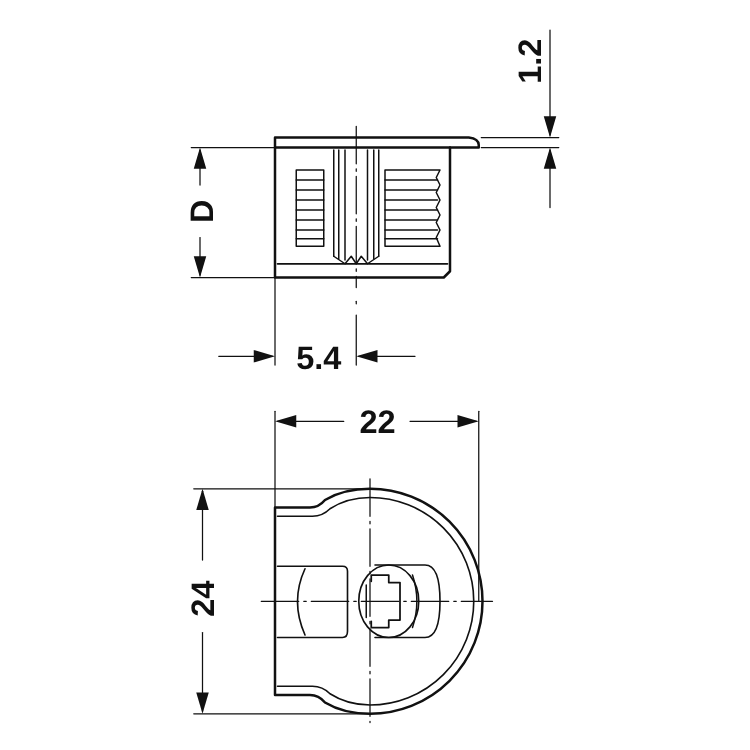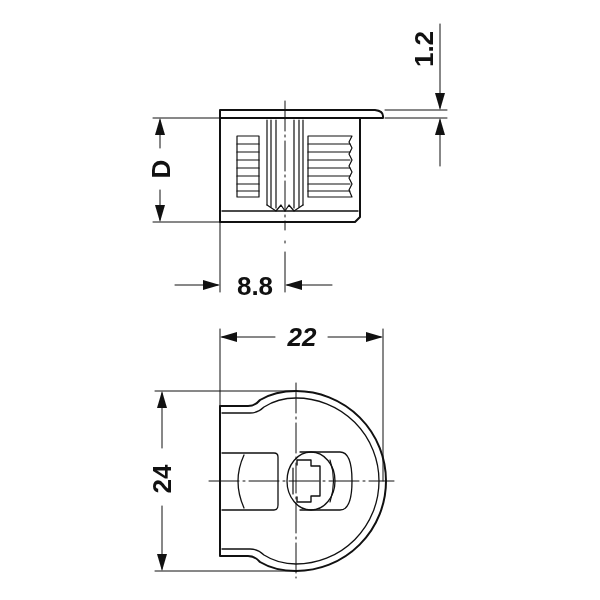--- a/index.html
+++ b/index.html
@@ -129,17 +129,17 @@
         <line x1="162" y1="506" x2="162" y2="569"></line>
       </g>
       <g fill="#111" stroke="none">
         <polygon points="162,391 157,408 167,408"></polygon>
         <polygon points="162,571 157,554 167,554"></polygon>
       </g>
     </g>
   </svg>
 
   <div class="lbl rot" style="left:150px; top:156px; width:22px; text-align:center;">D</div>
-  <div class="lbl" style="left:230px; top:273px; width:50px; text-align:center;">8.8</div>
+  <div class="lbl" style="left:230px; top:273px; width:50px; text-align:center;">5.4</div>
   <div class="lbl rot" style="left:404px; top:36px; width:40px; text-align:center;">1.2</div>
-  <div class="lbl" style="left:278px; top:324px; width:48px; text-align:center;font-style:italic;">22</div>
+  <div class="lbl" style="left:278px; top:324px; width:48px; text-align:center;">22</div>
   <div class="lbl rot" style="left:140px; top:466px; width:44px; text-align:center;">24</div>
 </div>
 
 </body></html>

